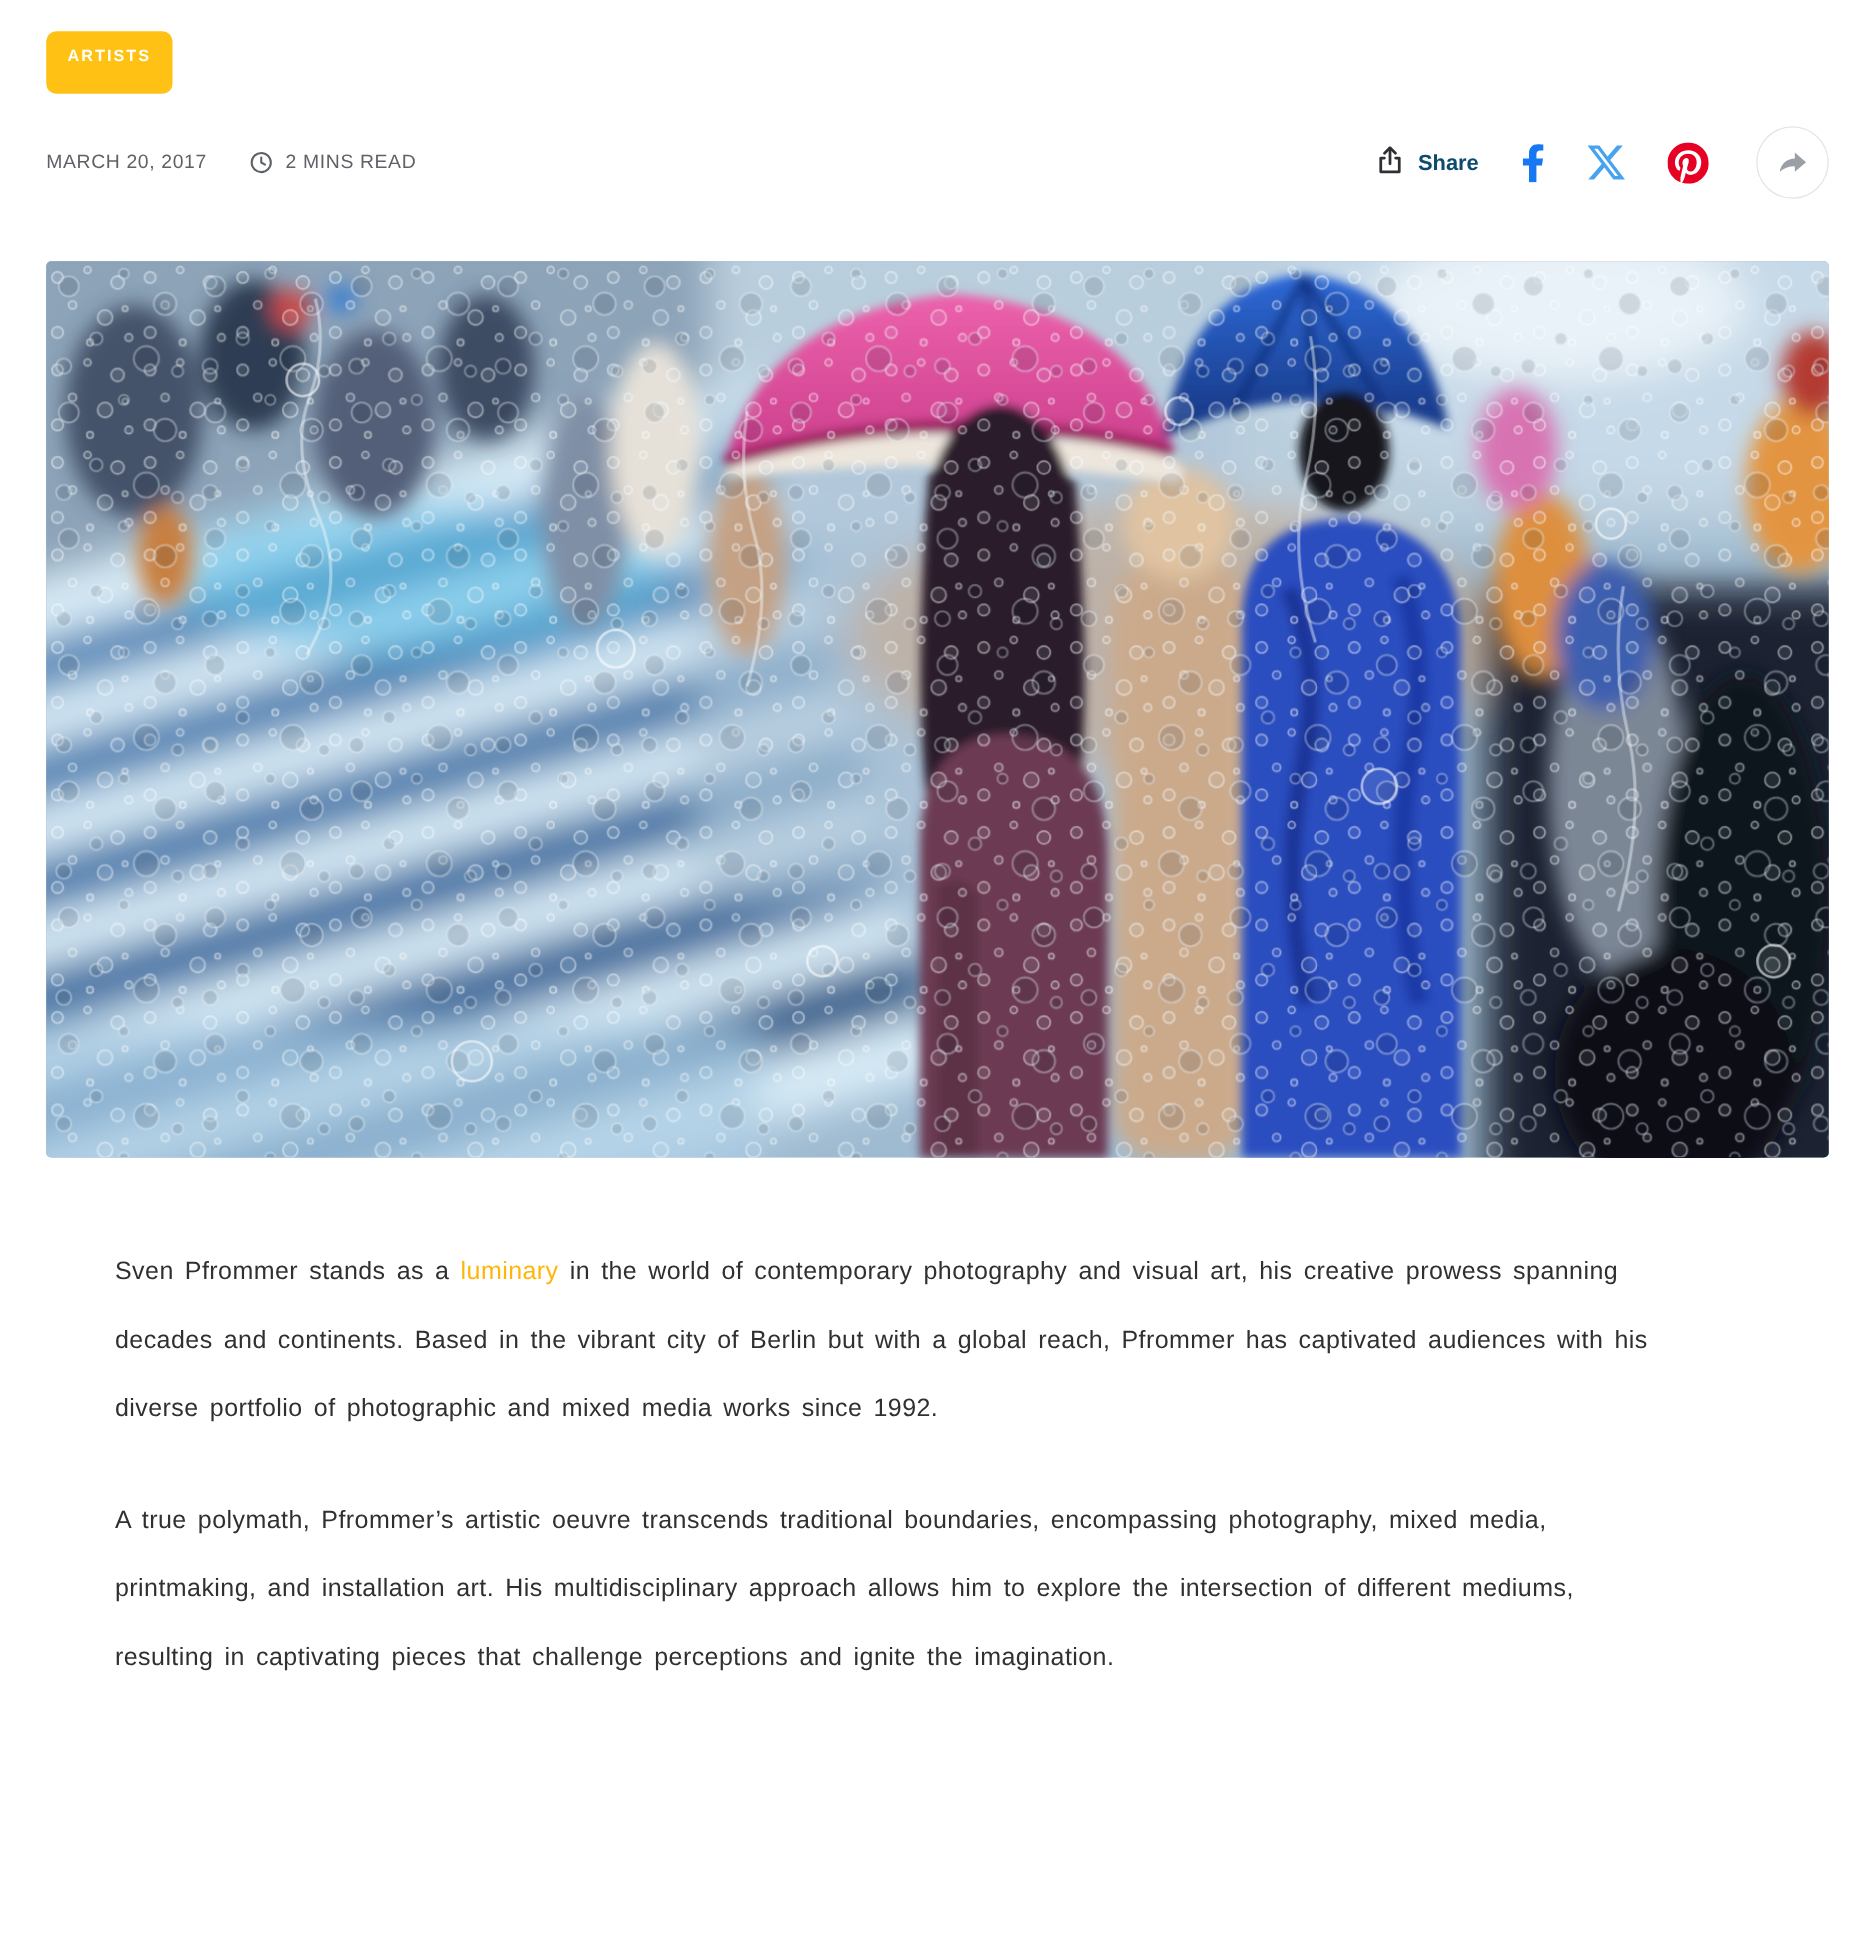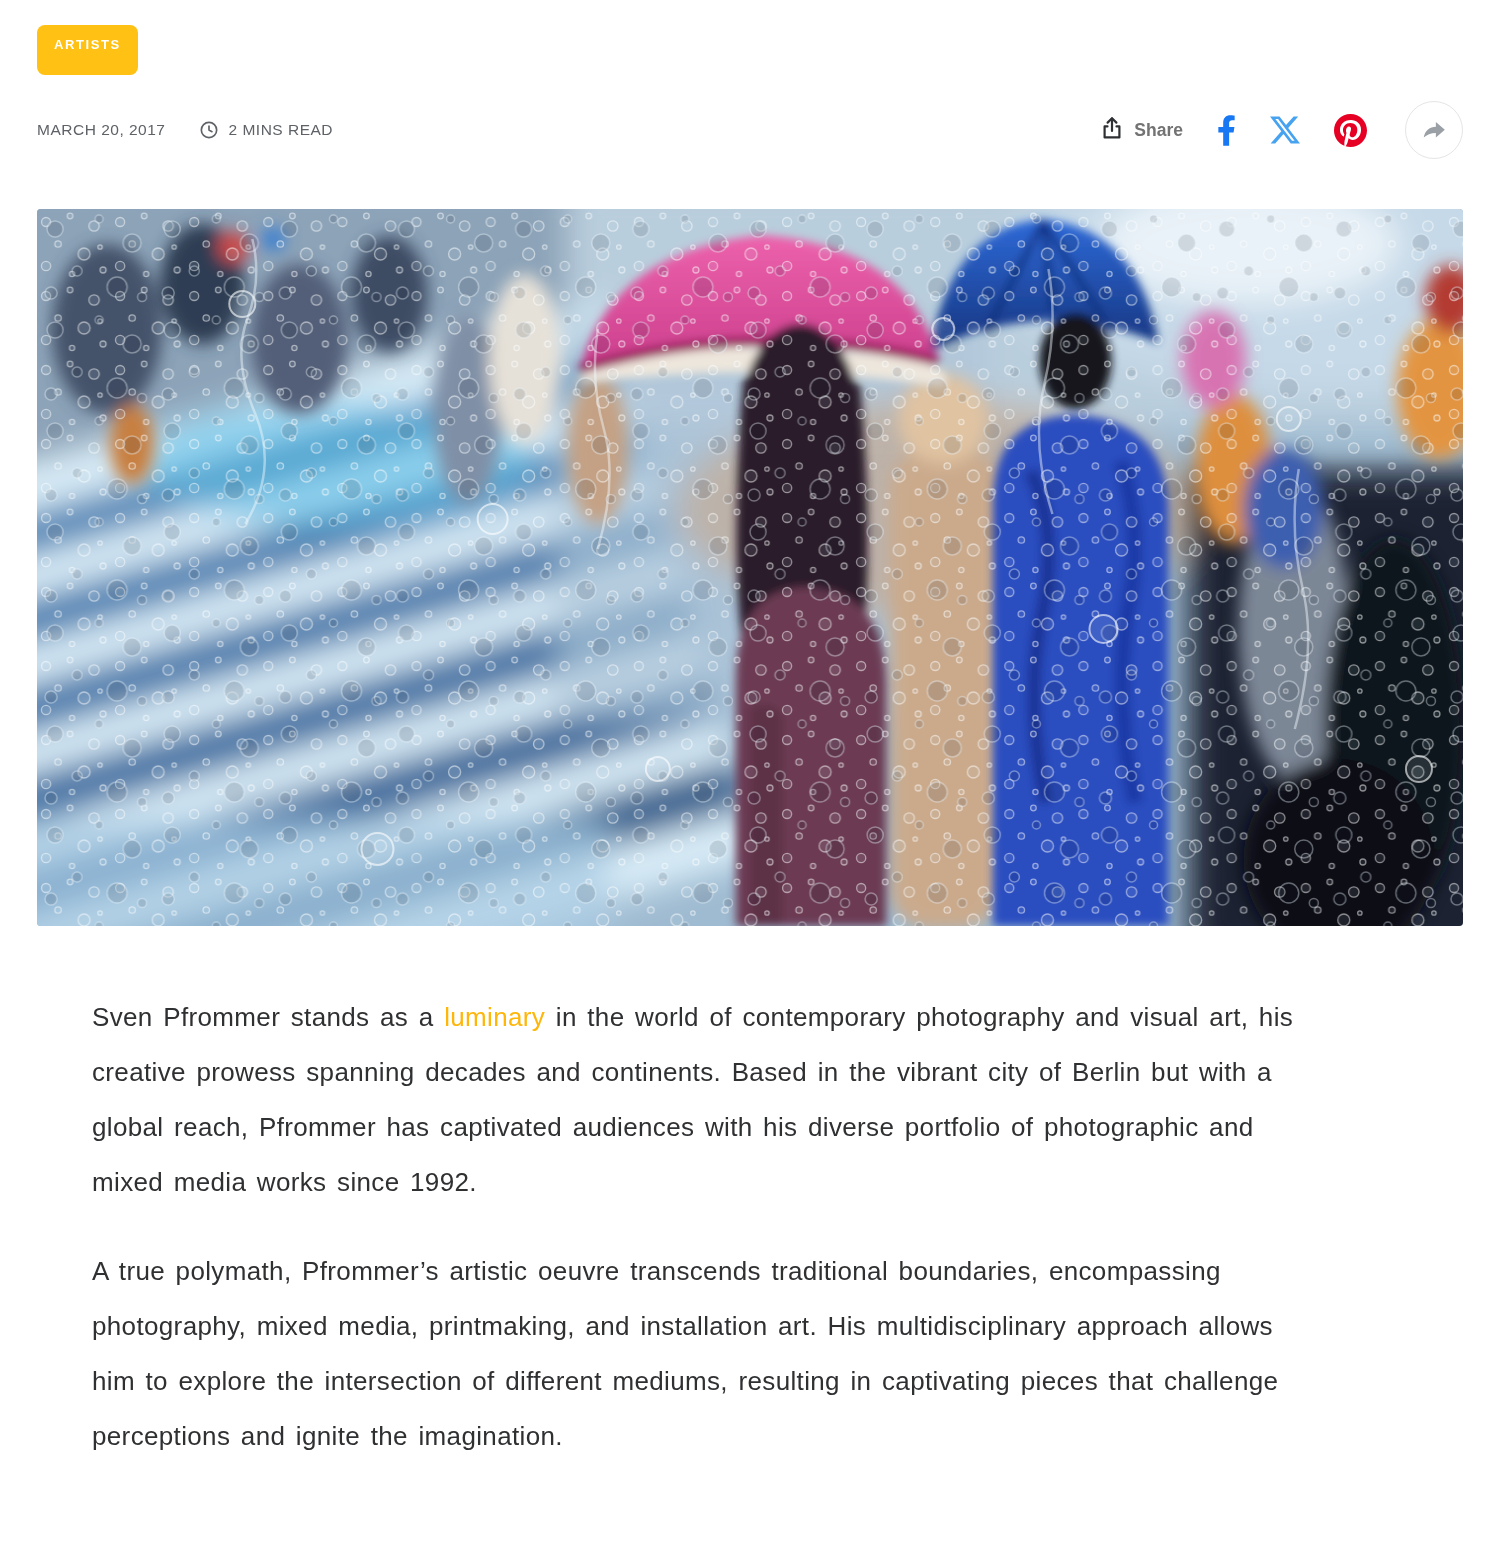--- a/index.html
+++ b/index.html
@@ -53,21 +53,21 @@
   }
   .meta-date { margin-right: 34px; }
   .meta-read { display: flex; align-items: center; gap: 9px; }
   .meta-read svg { display: block; }
 
   .share-row { display: flex; align-items: center; gap: 34px; }
   .share-btn {
     display: flex; align-items: center; gap: 11px;
     background: none; border: none; padding: 0; cursor: pointer;
     font-family: inherit;
-    font-size: 17.5px; font-weight: 700; color: #737373; text-align: center;
+    font-size: 17.5px; font-weight: 700; color: #0c4a6e; text-align: center;
   }
   .soc-btn {
     background: none; border: none; padding: 0; cursor: pointer;
     display: flex; align-items: center; justify-content: center;
   }
   .soc-btn svg { display: block; }
   .circle-btn {
     width: 58px; height: 58px;
     border: 1px solid #e5e5e5;
     border-radius: 50%;
@@ -85,21 +85,21 @@
     border-radius: 4px;
     overflow: hidden;
     background: #9fbbd1;
   }
   figure.hero svg { display: block; width: 100%; height: 100%; }
 
   
   .article {
     margin: 64px 0 0 55px;
     width: 1228px;
-    font-size: 26px;
+    font-size: 20px;
     line-height: 55px;
     letter-spacing: 0.35px;
     word-spacing: 3px;
     color: #2f3032;
   }
   .article p { margin: 0 0 34px 0; }
   .article p:last-child { margin-bottom: 0; }
   .inline-link { color: #FFB60A; text-decoration: none; cursor: pointer; }
 </style>
 </head>

